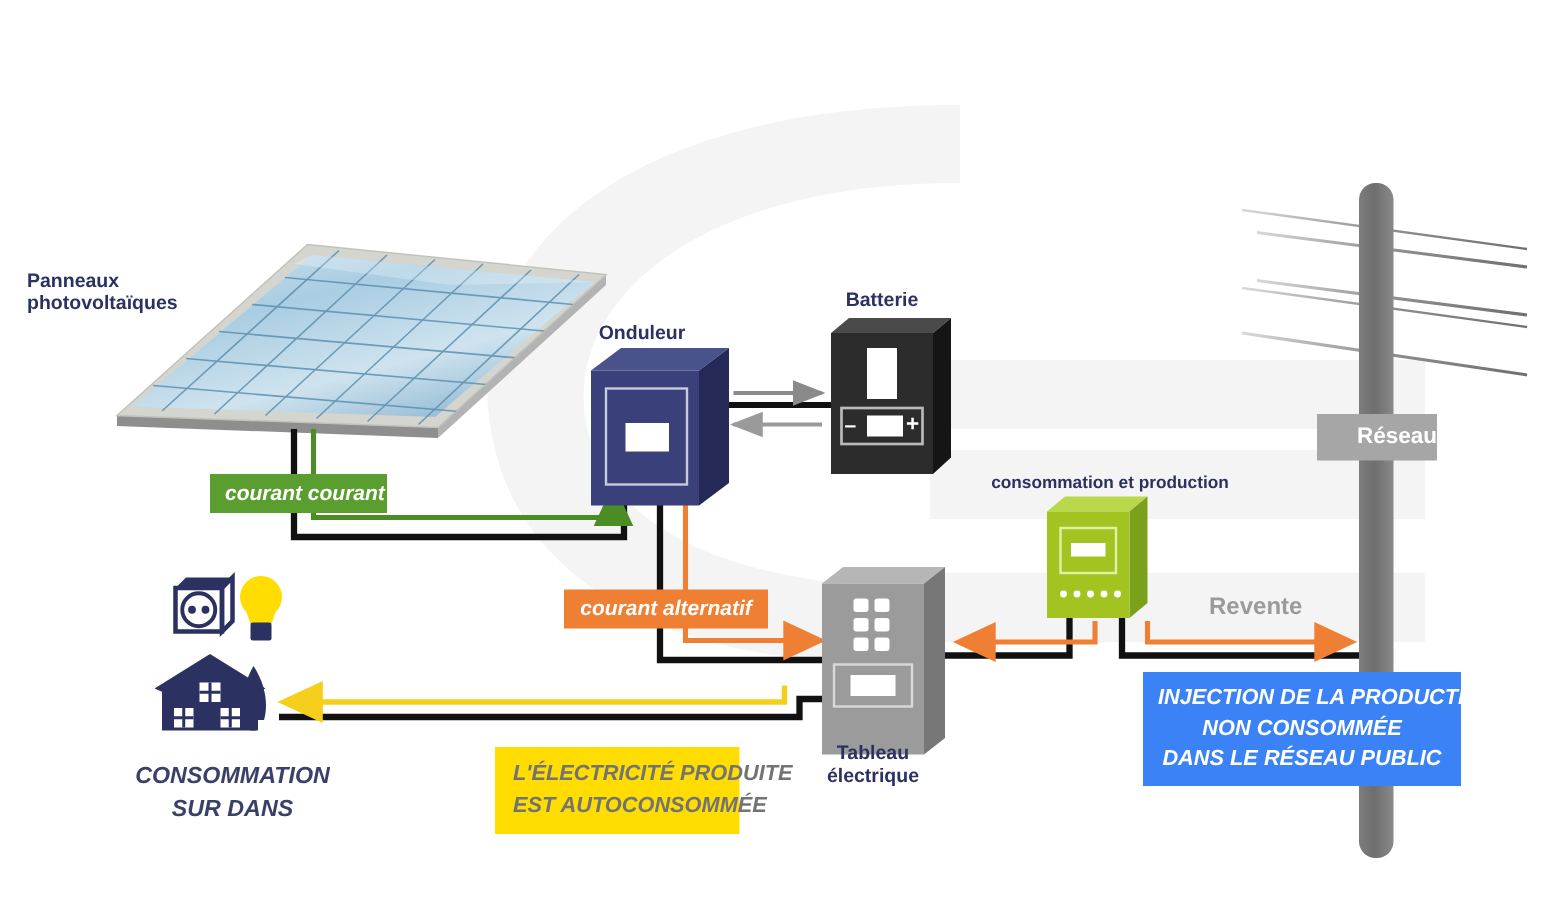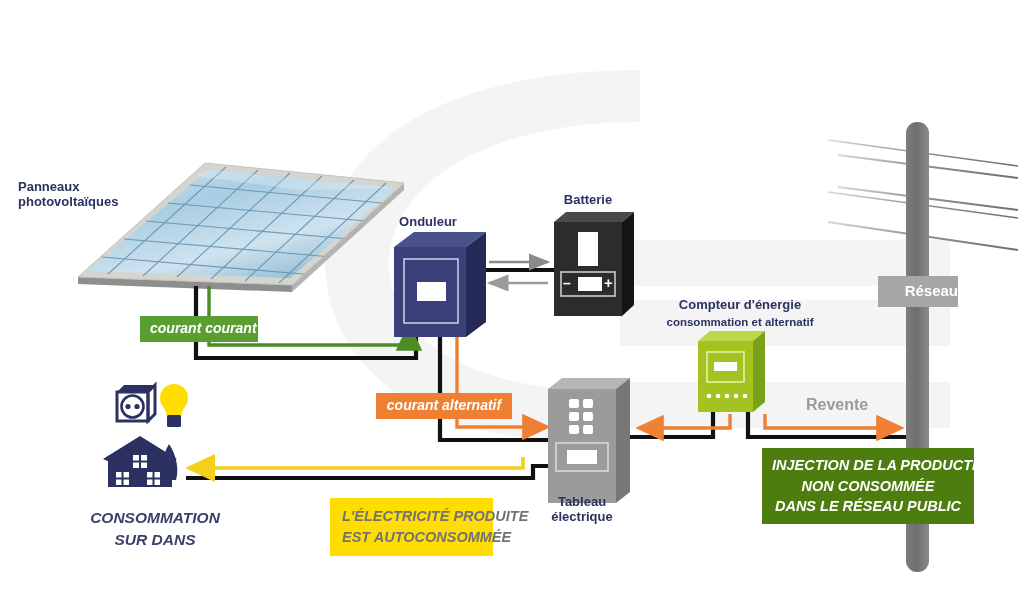--- a/index.html
+++ b/index.html
@@ -27,21 +27,21 @@
     text-align:center;padding:5px 10px;box-sizing:border-box;
   }
   .t-tag.green{background:#5a9e2f;}
   .t-tag.orange{background:#ef7f33;}
   .t-callout{
     background:#ffdd00;color:#737373;font-weight:bold;font-style:italic;
     font-size:14.5px;text-align:center;line-height:1.45;padding:8px 12px;
     box-sizing:border-box;
   }
   .t-inject{
-    background:#4d7c0f;color:#ffffff;font-weight:bold;font-style:italic;
+    background:#3b82f6;color:#ffffff;font-weight:bold;font-style:italic;
     font-size:14.5px;text-align:center;line-height:1.42;padding:7px 10px;
     box-sizing:border-box;
   }
   .t-reseau{
     background:#a6a6a6;color:#ffffff;font-weight:bold;font-size:15px;
     text-align:right;padding:7px 0;box-sizing:border-box;
   }
   .t-revente{
     color:#9a9a9a;font-weight:bold;font-size:16px;
   }
@@ -243,22 +243,21 @@
     </g>
   </svg>
 
   <div class="lbl t-device" style="left:18px;top:180px;width:130px;text-align:left;">Panneaux
 photovoltaïques</div>
 
   <div class="lbl t-device" style="left:368px;top:215px;width:120px;">Onduleur</div>
 
   <div class="lbl t-device" style="left:528px;top:193px;width:120px;">Batterie</div>
 
-  <div class="lbl t-device" style="left:660px;top:298px;width:160px;">Compteur d'énergie</div>
-  <div class="lbl t-device-sub" style="left:660px;top:316px;width:160px;">consommation et alternatif</div>
+  <div class="lbl t-device-sub" style="left:660px;top:316px;width:160px;">consommation et production</div>
 
   <div class="lbl t-device" style="left:527px;top:495px;width:110px;">Tableau
 électrique</div>
 
   <div class="lbl t-revente" style="left:806px;top:396px;">Revente</div>
 
   <div class="lbl t-consumption" style="left:75px;top:507px;width:160px;">CONSOMMATION
 SUR DANS</div>
 
   <div class="lbl" style="left:563px;top:276px;color:#ffffff;font-size:14px;font-weight:bold;">–</div>

